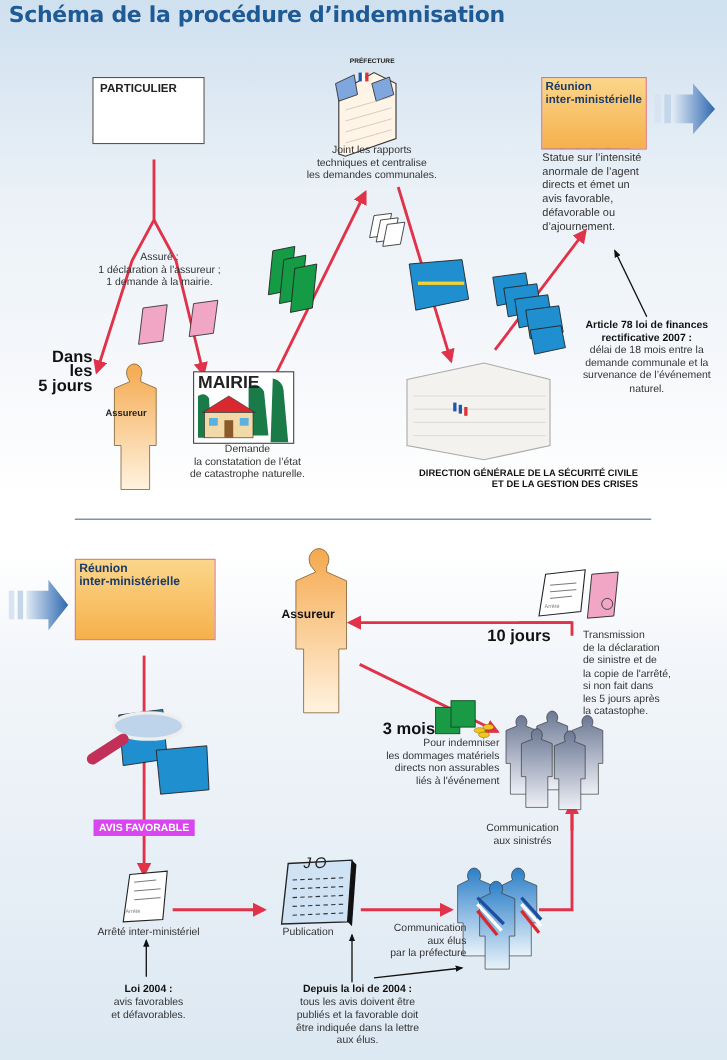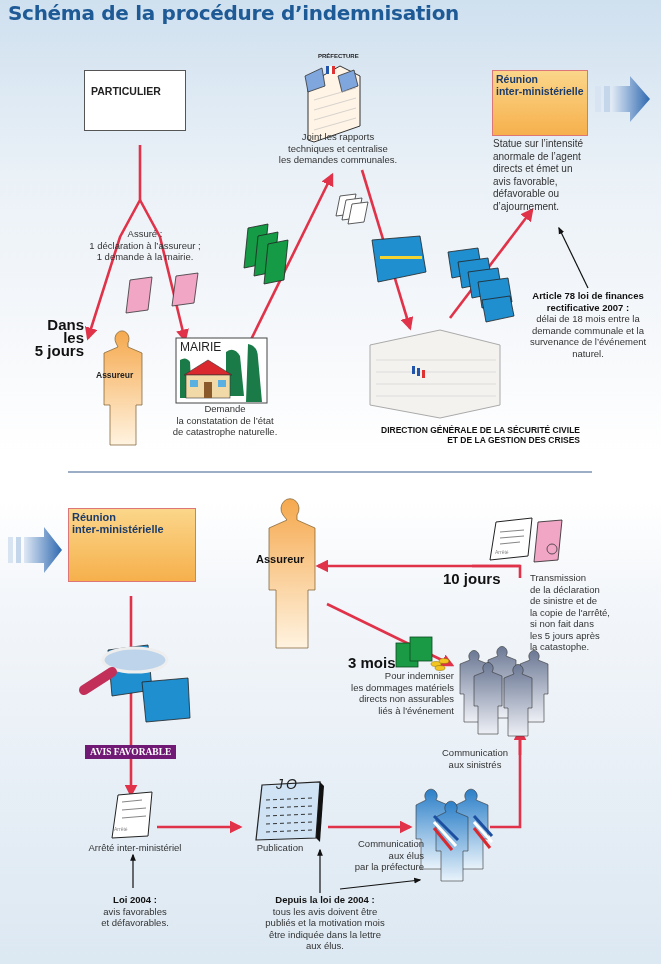--- a/index.html
+++ b/index.html
@@ -9,21 +9,21 @@
   .abs{position:absolute;}
   .title{left:8px;top:2px;font-size:20px;line-height:22px;font-weight:bold;color:#1d5a96;letter-spacing:-0.3px;font-family:"DejaVu Sans",sans-serif;}
   .title div{white-space:nowrap;}
   .txt{font-size:9.5px;line-height:11.5px;text-align:center;color:#333;font-family:"Liberation Sans",sans-serif;}
   .bold{font-weight:bold;color:#111;}
   .lbl-big{font-size:15px;font-weight:bold;color:#111;font-family:"Liberation Sans",sans-serif;}
   svg.overlay{position:absolute;left:0;top:0;}
   .box{position:absolute;border:1px solid #555;}
   .reunion{background:linear-gradient(180deg,#fbd68a 0%,#f6b04c 100%);border:1.5px solid #d77;}
   .reunion .rt{font-size:10.5px;font-weight:bold;color:#1b3b6b;line-height:12px;padding:2px 3px;font-family:"Liberation Sans",sans-serif;}
-  .avis{background:#701a75;color:#fff;font-weight:bold;font-size:9.5px;padding:2px 5px;font-family:Liberation Serif, serif;}
+  .avis{background:#d946ef;color:#fff;font-weight:bold;font-size:9.5px;padding:2px 5px;font-family:Liberation Sans, sans-serif;}
 </style>
 </head>
 <body>
 
 <svg class="overlay" width="661" height="964" viewBox="0 0 661 964">
   <defs>
     <marker id="ar" viewBox="0 0 10 10" refX="8" refY="5" markerWidth="5" markerHeight="5" orient="auto">
       <path d="M0,0 L10,5 L0,10 z" fill="#e0334a"></path>
     </marker>
     <marker id="ak" viewBox="0 0 10 10" refX="8" refY="5" markerWidth="6" markerHeight="6" orient="auto">
@@ -263,37 +263,37 @@
         <line x1="266" y1="832" x2="312" y2="830"></line>
     </g>
   </g>
 </svg>
 
 <div class="abs title">
   <div>Schéma de la procédure d’indemnisation</div>
 </div>
 
 <div class="box" style="left:84px;top:70px;width:100px;height:59px;background:#fff;">
-  <div style="font-size:10.5px;font-weight:bold;padding:14px 6px;font-family:'Liberation Sans',sans-serif;">PARTICULIER</div>
+  <div style="font-size:10.5px;font-weight:bold;padding:4px 6px;font-family:'Liberation Sans',sans-serif;">PARTICULIER</div>
 </div>
 
 <div class="abs txt" style="left:70px;top:228px;width:150px;">
   <div>Assuré :</div>
   <div>1 déclaration à l’assureur ;</div>
   <div>1 demande à la mairie.</div>
 </div>
 
 <div class="abs lbl-big" style="left:28px;top:318px;text-align:right;width:56px;line-height:13px;">
   <div>Dans les</div>
   <div>5 jours</div>
 </div>
 
 <div class="abs" style="left:96px;top:370px;font-size:8.5px;font-weight:bold;font-family:'Liberation Sans',sans-serif;color:#222;">Assureur</div>
 
-<div class="abs" style="left:180px;top:340px;font-size:12px;font-weight:normal;font-family:'Liberation Sans',sans-serif;color:#222;">MAIRIE</div>
+<div class="abs" style="left:180px;top:340px;font-size:16px;font-weight:bold;font-family:'Liberation Sans',sans-serif;color:#222;">MAIRIE</div>
 <div class="abs txt" style="left:150px;top:403px;width:150px;">
   <div>Demande</div>
   <div>la constatation de l’état</div>
   <div>de catastrophe naturelle.</div>
 </div>
 
 <div class="abs" style="left:318px;top:53px;font-size:6px;font-weight:bold;font-family:'Liberation Sans',sans-serif;color:#222;">PRÉFECTURE</div>
 <div class="abs txt" style="left:268px;top:131px;width:140px;">
   <div>Joint les rapports</div>
   <div>techniques et centralise</div>
@@ -346,21 +346,21 @@
   <div>avis favorables</div>
   <div>et défavorables.</div>
 </div>
 
 <div class="abs" style="left:276px;top:776px;font-size:14px;font-style:italic;color:#222;font-family:'Liberation Sans',sans-serif;letter-spacing:3px;">JO</div>
 <div class="abs txt" style="left:250px;top:842px;width:60px;">Publication</div>
 
 <div class="abs txt" style="left:230px;top:894px;width:190px;">
   <div class="bold">Depuis la loi de 2004 :</div>
   <div>tous les avis doivent être</div>
-  <div>publiés et la motivation mois</div>
+  <div>publiés et la favorable doit</div>
   <div>être indiquée dans la lettre</div>
   <div>aux élus.</div>
 </div>
 
 <div class="abs txt" style="left:330px;top:838px;width:94px;text-align:right;">
   <div>Communication</div>
   <div>aux élus</div>
   <div>par la préfecture</div>
 </div>
 

